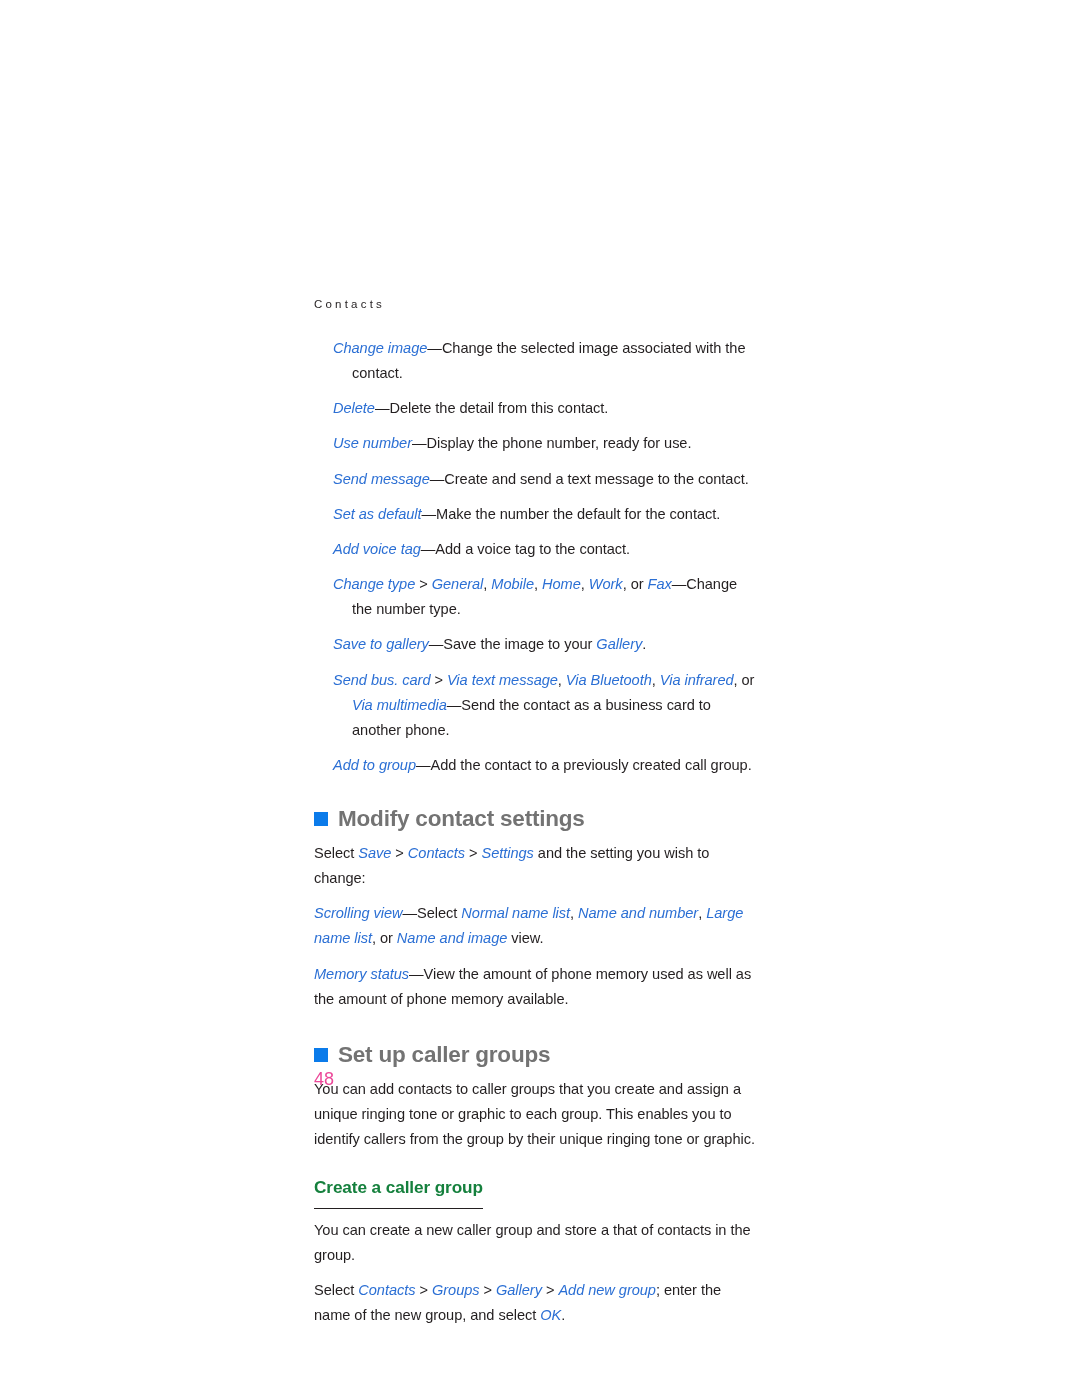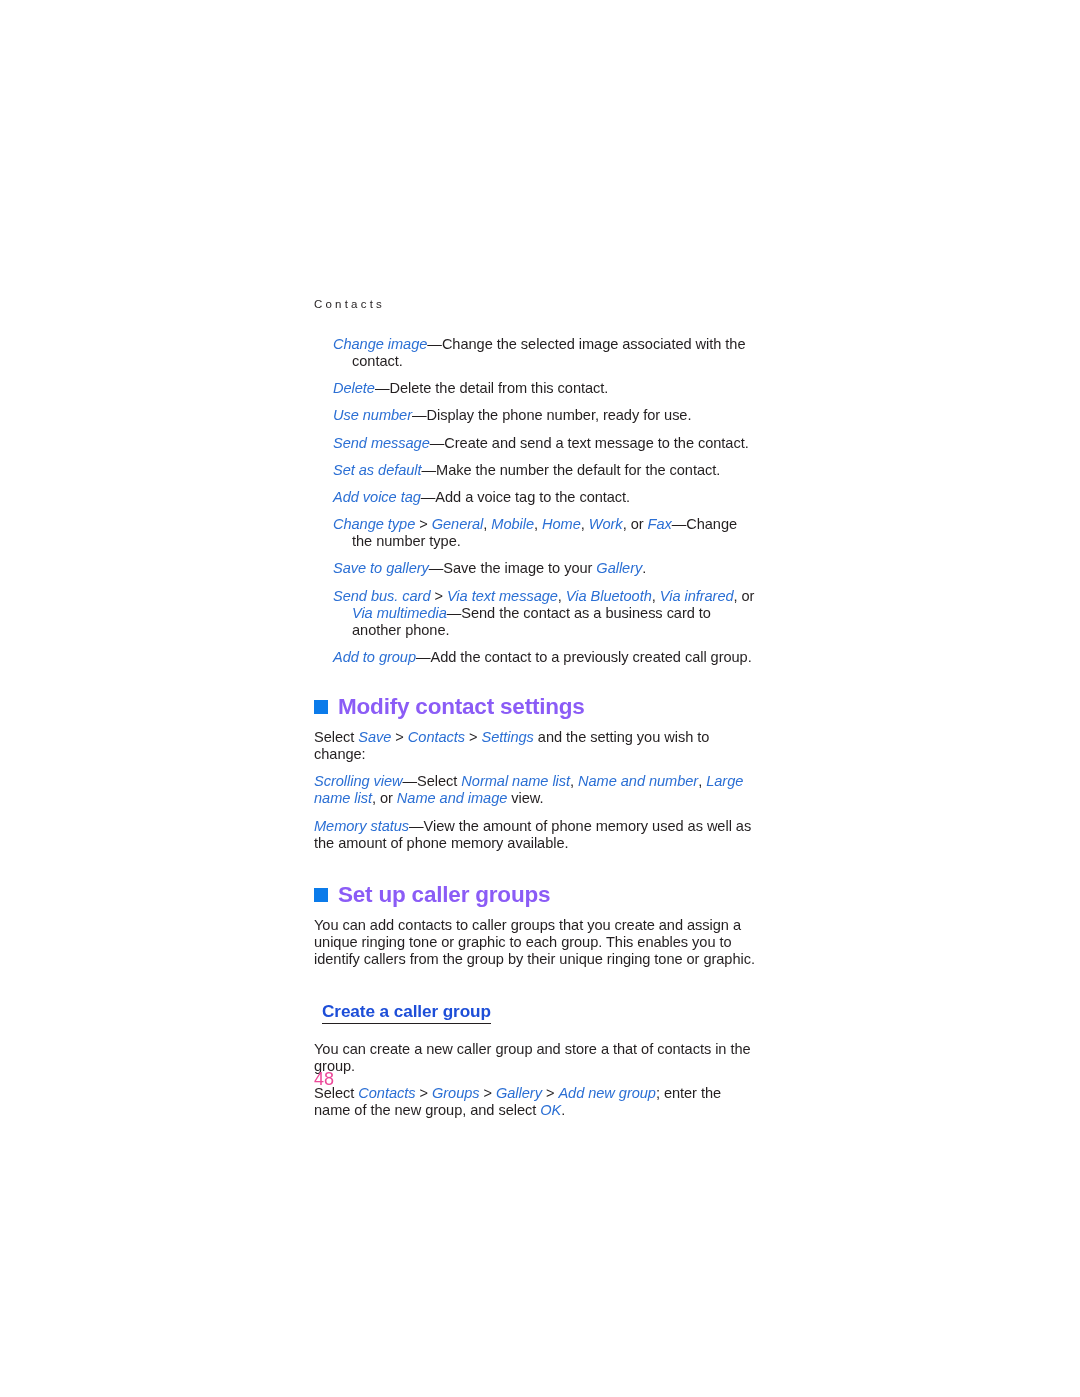--- a/index.html
+++ b/index.html
@@ -40,21 +40,21 @@
   .content {
     position: absolute;
     left: 314px;
     top: 336px;
     width: 446px;
   }
 
   p {
     margin: 0;
     font-size: 14.6px;
-    line-height: 17px;
+    line-height: 25px;
     color: #231f20;
     letter-spacing: -0.05px;
   }
 
   
   .opt {
     margin: 0 0 10.2px 19px;
     text-indent: -19px;
     padding-left: 19px;
   }
@@ -70,47 +70,47 @@
     font-style: italic;
     color: #2b6fd4;
   }
   .sep { color: #231f20; }
 
   
   .h1 {
     margin: 0;
     font-size: 22.5px;
     font-weight: 700;
-    color: #8b5cf6;
+    color: #737373;
     letter-spacing: -0.2px;
     line-height: 27px;
     display: flex;
     align-items: center;
     white-space: nowrap;
   }
   .h1 .sq {
     display: inline-block;
     width: 14px;
     height: 14px;
     background: #0b7bea;
     margin-right: 10px;
     flex: none;
     position: relative;
     top: 1px;
   }
 
   .h2 {
-    margin: 8px;
+    margin: 0;
     font-size: 17.2px;
     font-weight: 700;
-    color: #1d4ed8;
+    color: #15803d;
     letter-spacing: -0.1px;
     border-bottom: 1.6px solid #231f20;
     display: inline-block;
-    padding-bottom: 1px;
+    padding-bottom: 10px;
     line-height: 21px;
   }
 
   
   .gap-before-h1 { margin-top: 27px; }
   .gap-after-h1  { margin-top: 9px; }
   .gap-before-h2 { margin-top: 25px; }
   .gap-after-h2  { margin-top: 9px; }
   .gap-sec       { margin-top: 29px; }
 

